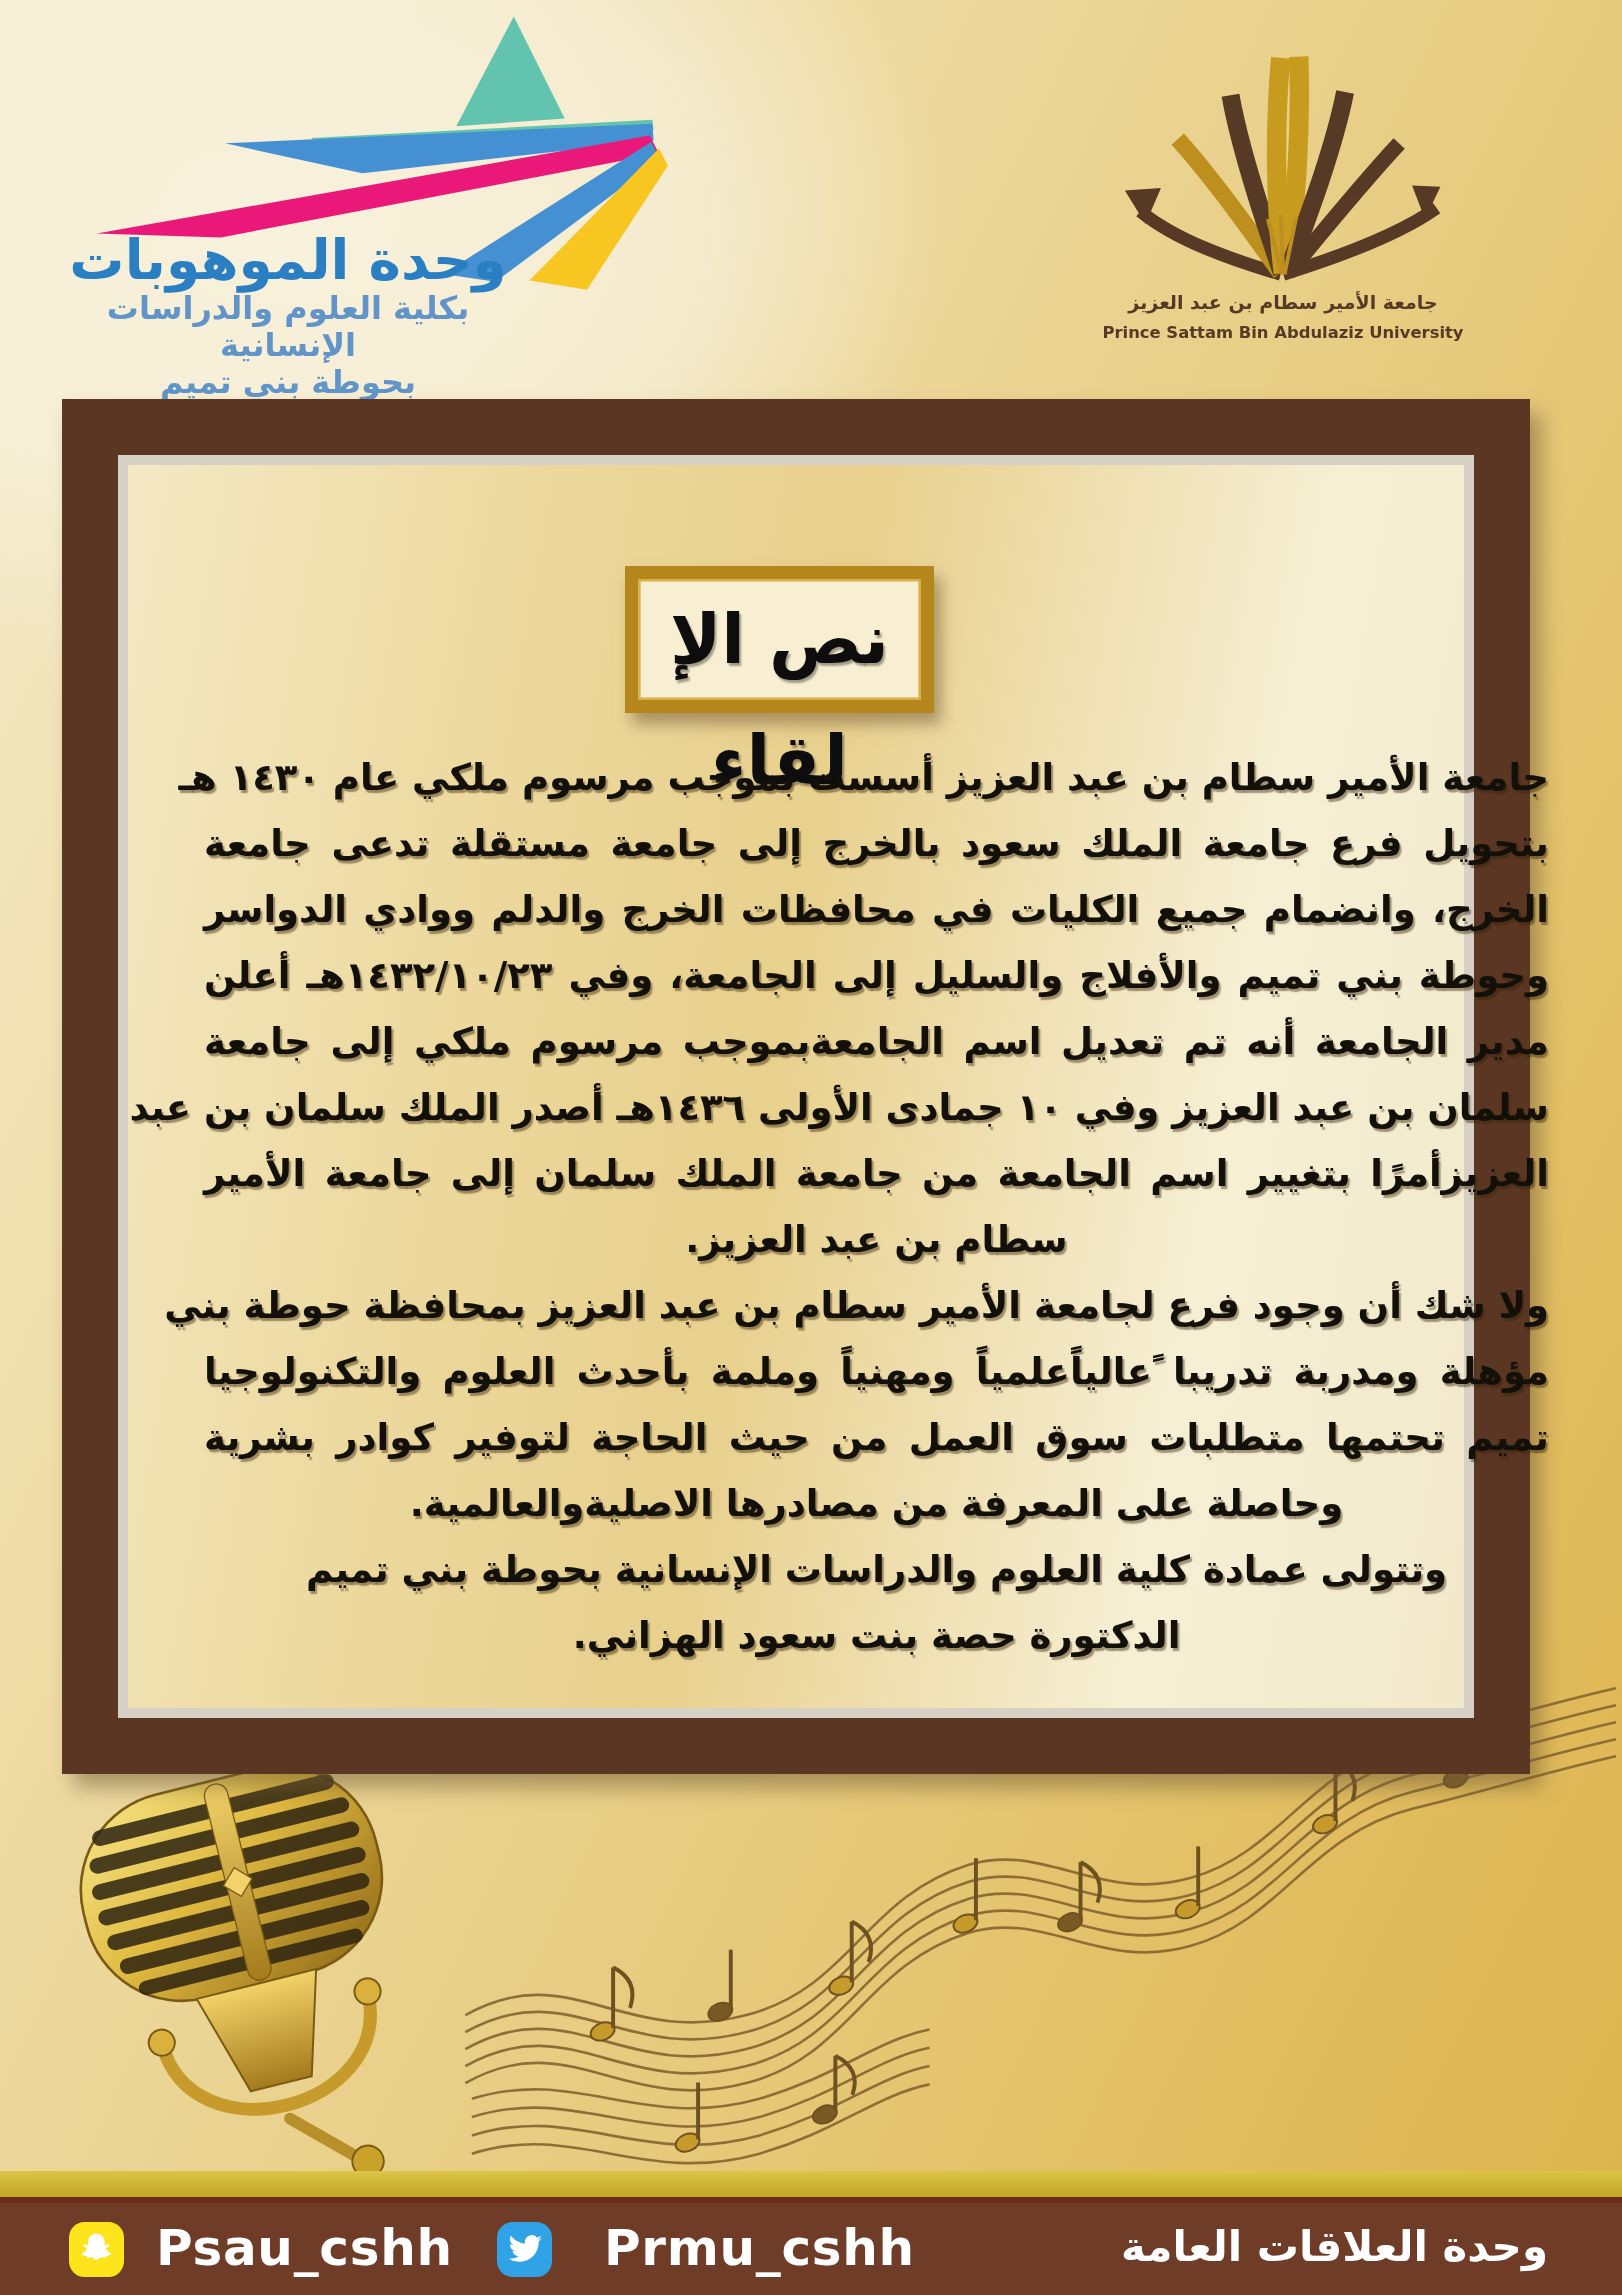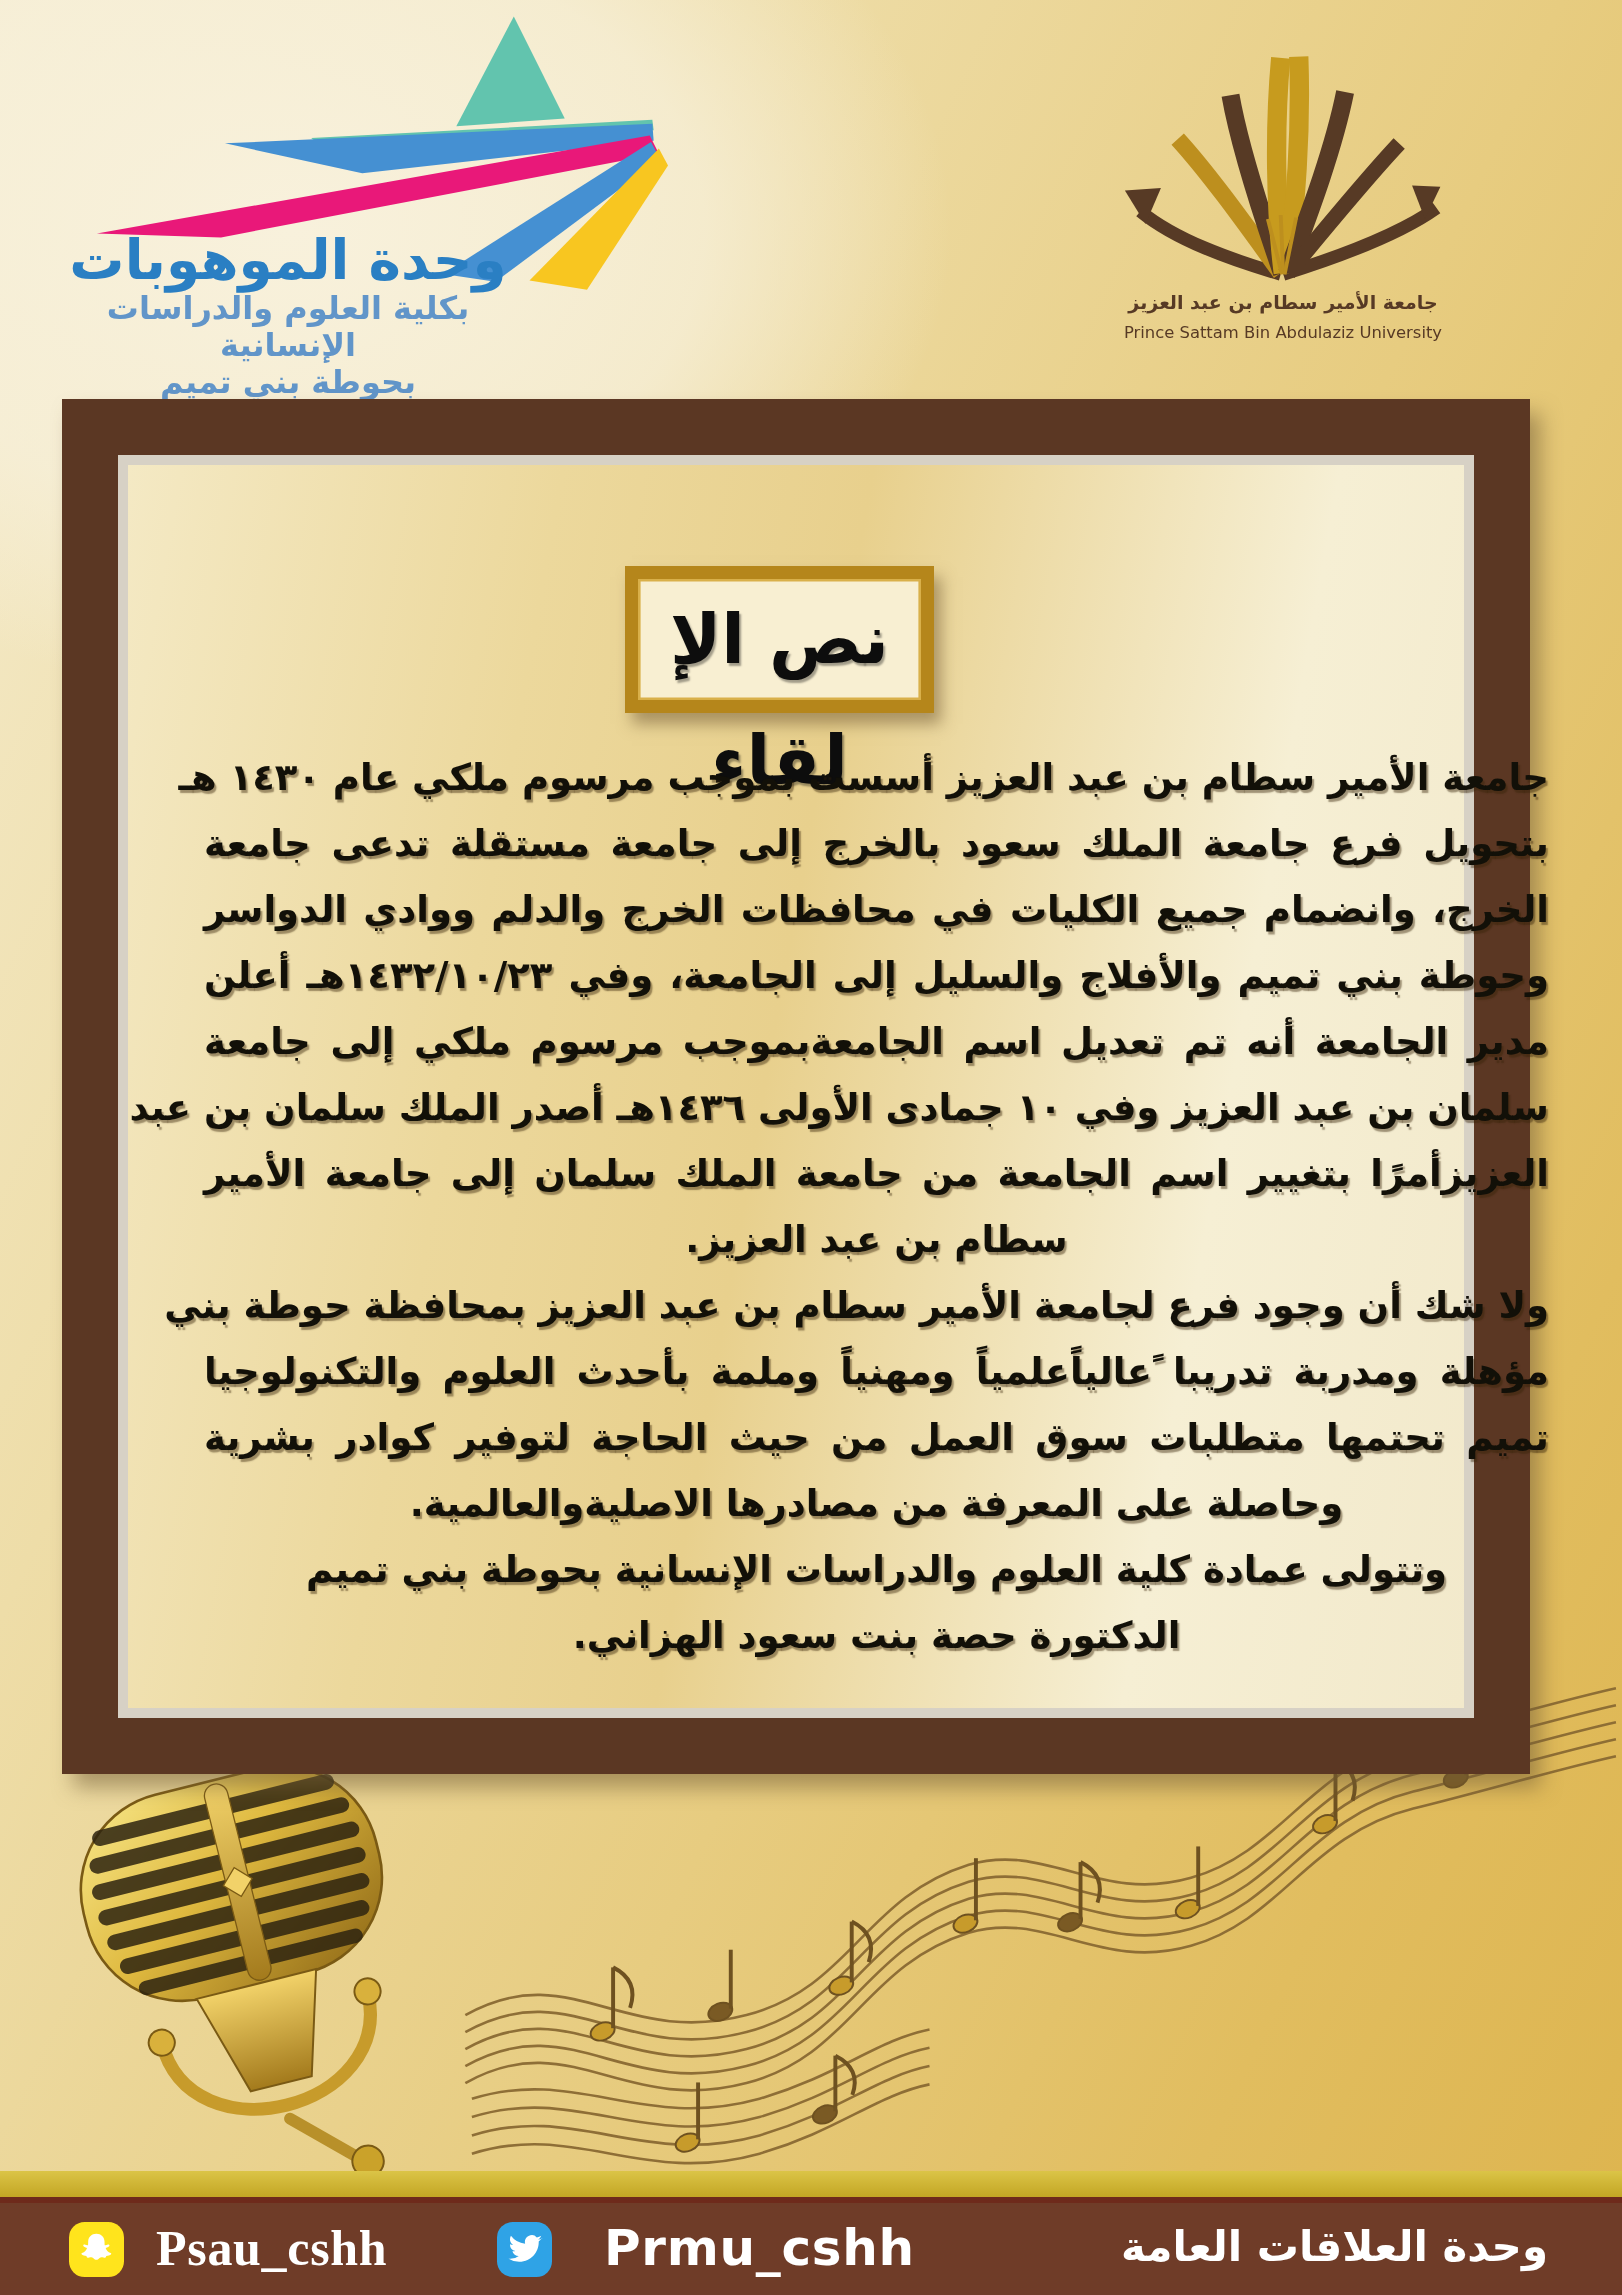--- a/index.html
+++ b/index.html
@@ -13,21 +13,21 @@
   
   .star-svg{position:absolute;left:56px;top:9.8px;width:615px;height:281px;}
   .unit-text{position:absolute;left:62px;top:230px;width:452px;text-align:center;direction:rtl;}
   .unit-title{font-size:55px;font-weight:bold;color:#2a7fc3;line-height:60px;}
   .unit-sub{font-size:32px;font-weight:bold;color:#6195c9;line-height:37px;}
 
   
   .book-svg{position:absolute;left:1112px;top:18.3px;width:340px;height:264px;}
   .univ-text{position:absolute;left:1054px;top:284px;width:458px;text-align:center;}
   .univ-ar{font-size:19px;font-weight:bold;color:#573a25;direction:rtl;line-height:37px;}
-  .univ-en{font-size:16.4px;font-weight:normal;color:#573a25;line-height:23.6px;}
+  .univ-en{font-size:16.4px;font-weight:bold;color:#573a25;line-height:23.6px;}
 
   
   .main-box{position:absolute;left:62px;top:399px;width:1468px;height:1375px;
     background:#5b3723;box-shadow:10.5px 14.4px 19.6px rgba(115,92,55,.55);}
   .main-inner{position:absolute;left:56px;top:56px;right:56px;bottom:56px;
     border:10.5px solid #d7d1c5;
     background:linear-gradient(100deg,#f4e9c4 0%,#ecd89c 28%,#e8d08d 48%,#f6efd4 78%,#f2e9cb 100%);}
   .title-box{position:absolute;left:497px;top:101px;width:283px;height:121px;
     border:13px solid #b5861b;background:#f8efd2;
     box-shadow:6.5px 10.5px 14.4px rgba(105,82,45,.5), inset 0 0 0 2.6px #d9b04a;}
@@ -47,21 +47,21 @@
   .footer-stripe{position:absolute;left:0;top:2171px;width:1623px;height:26px;
     background:linear-gradient(#dbc447,#c3a624);}
   .footer-line{position:absolute;left:0;top:2197px;width:1623px;height:5.9px;background:#6e2a1b;}
   .footer-bar{position:absolute;left:0;top:2203px;width:1623px;height:92px;background:#6f3c28;}
   .icon-box{position:absolute;top:2222px;width:55px;height:55px;border-radius:15.7px;}
   .icon-box svg{position:absolute;left:9.2px;top:9.2px;}
   .snap-box{left:69px;background:#ffe41c;}
   .tw-box{left:497px;background:#2fa3e6;}
   .handle{position:absolute;top:2203px;height:92px;line-height:90px;
     font-size:50px;font-weight:bold;color:#ffffff;letter-spacing:0.7px;}
-  .h-snap{left:156px;font-family:Liberation Serif, serif;}
+  .h-snap{left:156px;}
   .h-tw{left:584px;margin-left:20px;}
   .footer-unit{position:absolute;top:2203px;right:75px;height:108px;line-height:88px;
     direction:rtl;font-size:42px;font-weight:bold;color:#ffffff;}
 </style>
 </head>
 <body>
 
 <div class="page">
 
   <svg class="star-svg" viewBox="0 0 940 430">

